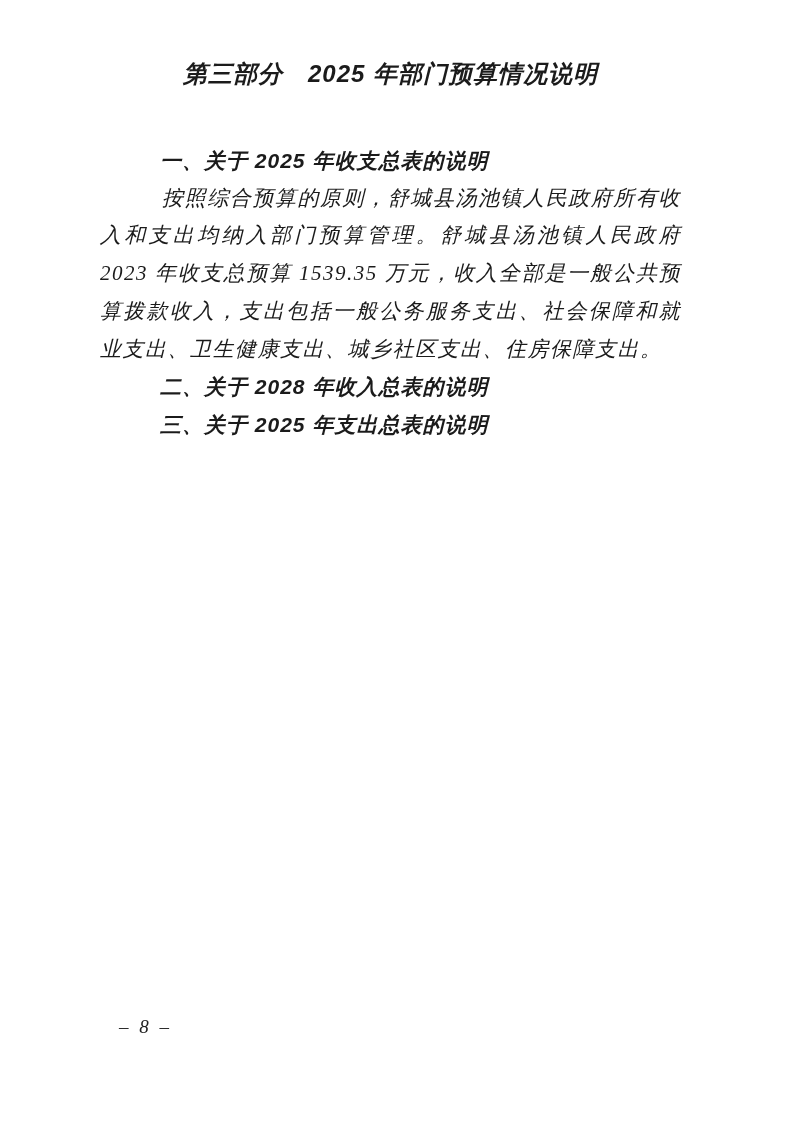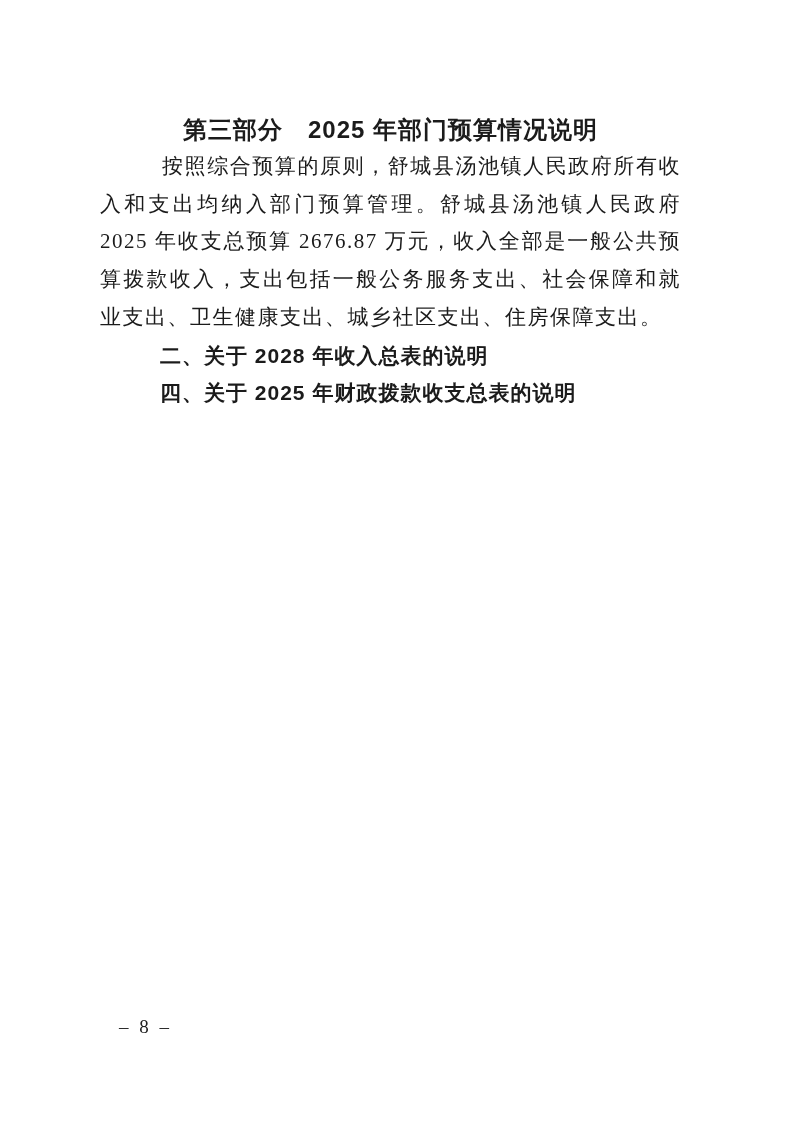--- a/index.html
+++ b/index.html
@@ -6,23 +6,24 @@
     margin: 0;
     padding: 0;
     background: #ffffff;
   }
   .page {
     position: relative;
     width: 793px;
     height: 1122px;
     background: #ffffff;
     box-sizing: border-box;
-    padding: 112px 112px 0 100px;
+    padding: 56px 112px 0 100px;
     color: #1b1b1b;
     overflow: hidden;
+    font-style: italic;
   }
   .doc-title {
     font-family: "Liberation Sans", "DejaVu Sans", sans-serif;
     font-weight: 700;
     font-size: 24px;
     line-height: 36px;
     text-align: center;
     letter-spacing: 1px;
     margin: 0;
   }
@@ -60,27 +61,28 @@
     color: #222222;
   }
 </style>
 </head>
 <body>
 
 <div class="page">
 
   <h1 class="doc-title">第三部分　2025 年部门预算情况说明</h1>
 
+  <p class="sec-heading first-heading">一、关于 2025 年收支总表的说明</p>
 
-  <p class="body-para">按照综合预算的原则，舒城县汤池镇人民政府所有收入和支出均纳入部门预算管理。舒城县汤池镇人民政府 2025 年收支总预算 2676.87 万元，收入全部是一般公共预算拨款收入，支出包括一般公务服务支出、社会保障和就业支出、卫生健康支出、城乡社区支出、住房保障支出。</p>
+  <p class="body-para">按照综合预算的原则，舒城县汤池镇人民政府所有收入和支出均纳入部门预算管理。舒城县汤池镇人民政府 2023 年收支总预算 1539.35 万元，收入全部是一般公共预算拨款收入，支出包括一般公务服务支出、社会保障和就业支出、卫生健康支出、城乡社区支出、住房保障支出。</p>
 
   <p class="sec-heading">二、关于 2028 年收入总表的说明</p>
 
 
 
 
+  <p class="sec-heading">三、关于 2025 年支出总表的说明</p>
 
 
-  <p class="sec-heading">四、关于 2025 年财政拨款收支总表的说明</p>
 
   <div class="page-footer">– 8 –</div>
 
 </div>
 
 </body></html>

